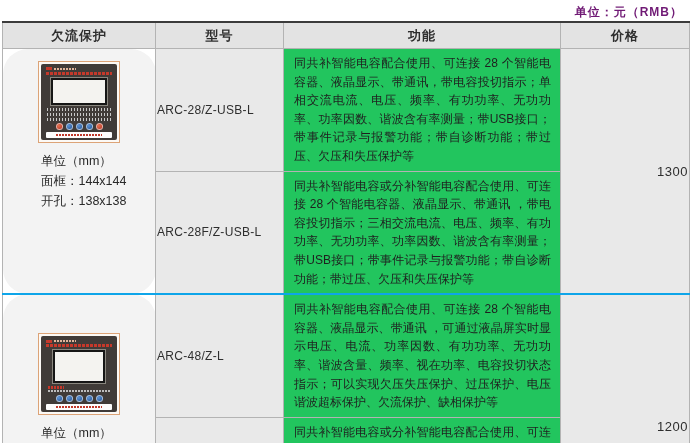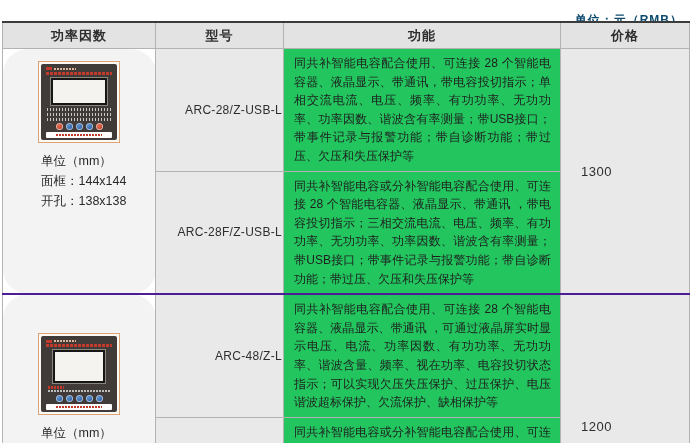--- a/index.html
+++ b/index.html
@@ -2,45 +2,45 @@
 <html><head>
 <meta charset="utf-8">
 <style>
   html,body{margin:0;padding:0;}
   body{
     width:691px;height:443px;background:#ffffff;position:relative;overflow:hidden;
     font-family:"Liberation Sans","DejaVu Sans",sans-serif;color:#222;
     -webkit-font-smoothing:antialiased;
   }
   .unit-note{
-    position:absolute;top:12px;right:8px;font-size:12px;font-weight:600;color:#0c4a6e;
+    position:absolute;top:4px;right:8px;font-size:12px;font-weight:600;color:#701a75;
     letter-spacing:1px;
   }
   table.price-table{
     position:absolute;left:2px;top:21px;width:687px;
     border-collapse:collapse;table-layout:fixed;
     border-top:2px solid #3c3c3c;border-bottom:2px solid #3c3c3c;
   }
   table.price-table col.c1{width:153px;}
   table.price-table col.c2{width:128px;}
   table.price-table col.c3{width:277px;}
   table.price-table col.c4{width:129px;}
   th,td{border:1px solid #b3b3b3;vertical-align:middle;overflow:hidden;}
   th{
     height:23px;background:#e3e3e3;font-size:13px;font-weight:600;color:#2e2e2e;
     text-align:center;letter-spacing:1px;
   }
-  tr.sec2-first td{border-top:2px solid #4c1d95;}
+  tr.sec2-first td{border-top:2px solid #0ea5e9;}
   td.shape-cell{background:#f3f3f3;text-align:center;vertical-align:top;border-radius:25px;}
-  td.model-cell{background:#e9e9e9;text-align:right;font-size:12px;color:#2e2e2e;letter-spacing:0.3px;}
+  td.model-cell{background:#e9e9e9;text-align:left;font-size:12px;color:#2e2e2e;letter-spacing:0.3px;}
   td.func-cell{
     background:#22c55e;font-size:12px;color:#1f1f1f;line-height:18.6px;
     padding:5px 9px 5px 10px;text-align:justify;vertical-align:middle;
   }
-  td.price-cell{background:#e9e9e9;text-align:left;font-size:13px;color:#2e2e2e;letter-spacing:0.5px;padding-left:20px;}
+  td.price-cell{background:#e9e9e9;text-align:right;font-size:13px;color:#2e2e2e;letter-spacing:0.5px;padding-left:20px;}
   tr.r1{height:88px;} tr.r2{height:77px;} tr.r3{height:112px;} tr.r4{height:111px;}
 
   .dims{margin-top:8px;text-align:left;padding-left:37px;font-size:12.5px;color:#2a2a2a;line-height:20px;}
 
   
   .device{
     width:76px;height:76px;margin:11px auto 0;background:#fcf9f5;
     border:1px solid #dca377;padding:2px;box-sizing:content-box;
   }
   .panel{
@@ -77,21 +77,21 @@
 
 <table class="price-table">
   <colgroup>
       <col class="c1">
       <col class="c2">
       <col class="c3">
       <col class="c4">
     </colgroup>
   <thead>
     <tr>
-      <th>功率因数</th>
+      <th>欠流保护</th>
       <th>型号</th>
       <th>功能</th>
       <th>价格</th>
     </tr>
   </thead>
   <tbody>
     <tr class="r1">
       <td class="shape-cell" rowspan="2">
         <div class="device">
           <div class="panel">

